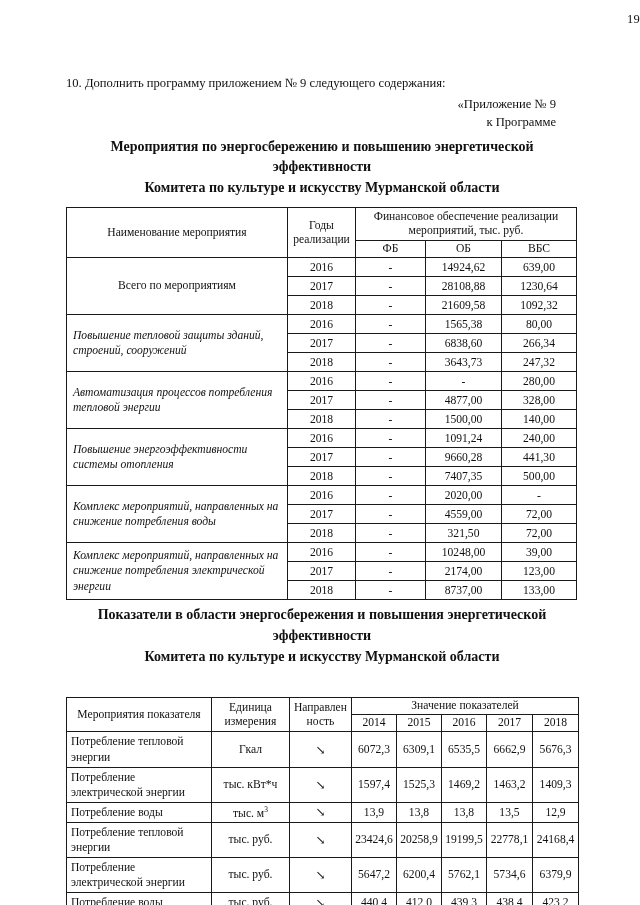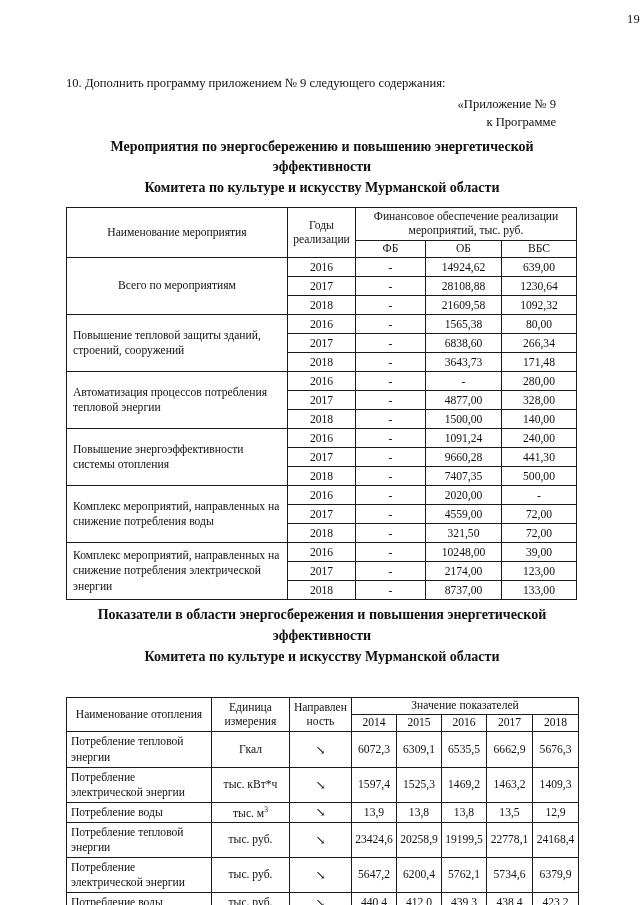--- a/index.html
+++ b/index.html
@@ -67,20 +67,21 @@
     width: 510px;
   }
   #table-measures .hdr { text-align: center; line-height: 1.2; }
   #table-measures td.name-merged {
     text-align: center;
     padding: 0 6px;
     line-height: 1.35;
   }
   #table-measures td.name-merged.left {
     text-align: left;
+    font-style: italic;
   }
   #table-measures td.year,
   #table-measures td.num {
     text-align: center;
     height: 16px;
   }
   
   #table-indicators {
     margin: 30px 0 0 66px;
     width: 512px;
@@ -171,21 +172,21 @@
         <tr>
           <td class="year">2017</td>
           <td class="num">-</td>
           <td class="num">6838,60</td>
           <td class="num">266,34</td>
         </tr>
         <tr>
           <td class="year">2018</td>
           <td class="num">-</td>
           <td class="num">3643,73</td>
-          <td class="num">171,48</td>
+          <td class="num">247,32</td>
         </tr>
         <tr>
           <td class="name-merged left" rowspan="3">Автоматизация процессов потребления тепловой энергии</td>
           <td class="year">2016</td>
           <td class="num">-</td>
           <td class="num">-</td>
           <td class="num">280,00</td>
         </tr>
         <tr>
           <td class="year">2017</td>
@@ -271,21 +272,21 @@
       <col style="width:78px">
       <col style="width:62px">
       <col style="width:45px">
       <col style="width:45px">
       <col style="width:45px">
       <col style="width:46px">
       <col style="width:46px">
     </colgroup>
     <tbody id="t2-head">
         <tr>
-          <td class="hdr" rowspan="2" style="height:22px">Наименование отопления</td>
+          <td class="hdr" rowspan="2" style="height:22px">Мероприятия показателя</td>
           <td class="hdr" rowspan="2">Единица измерения</td>
           <td class="hdr" rowspan="2">Направлен ность</td>
           <td class="hdr" colspan="5">Значение показателей</td>
         </tr>
         <tr>
           <td class="hdr">2014</td>
           <td class="hdr">2015</td>
           <td class="hdr">2016</td>
           <td class="hdr">2017</td>
           <td class="hdr">2018</td>

